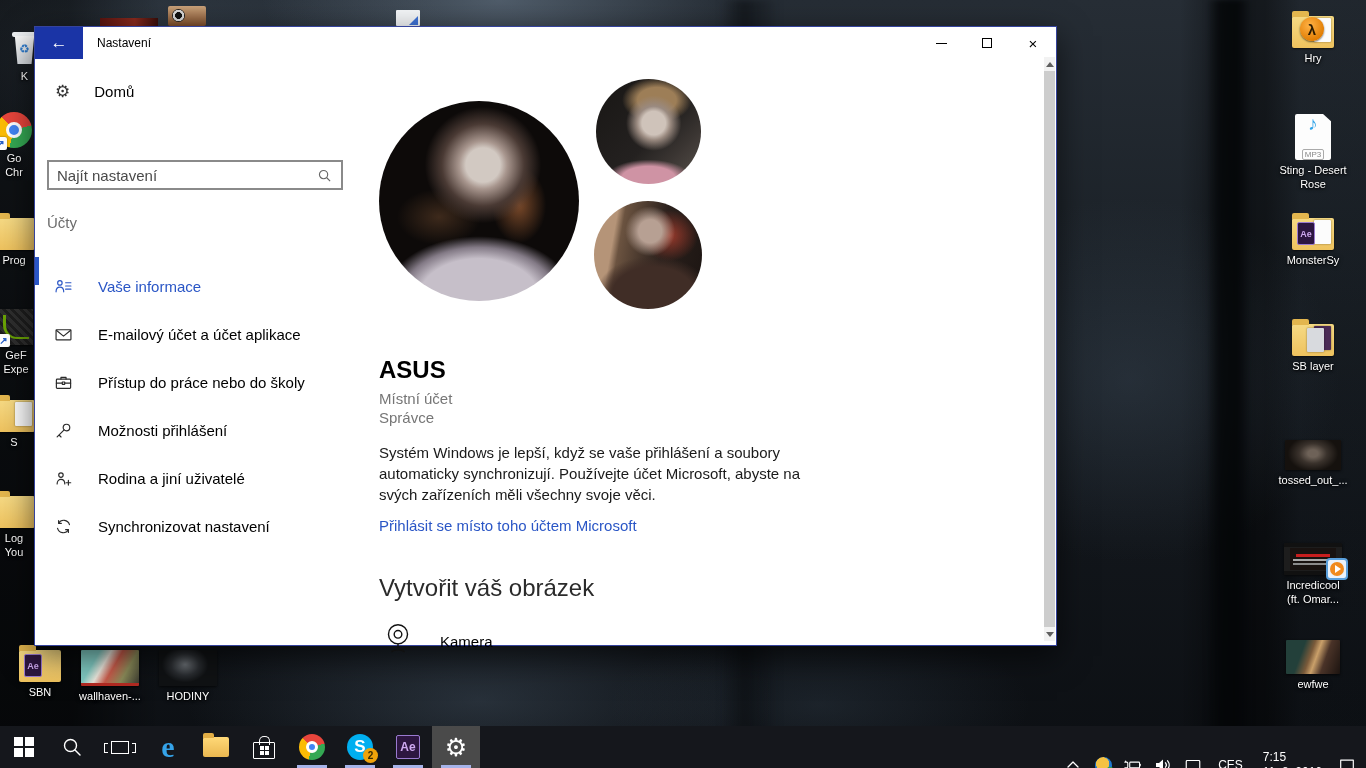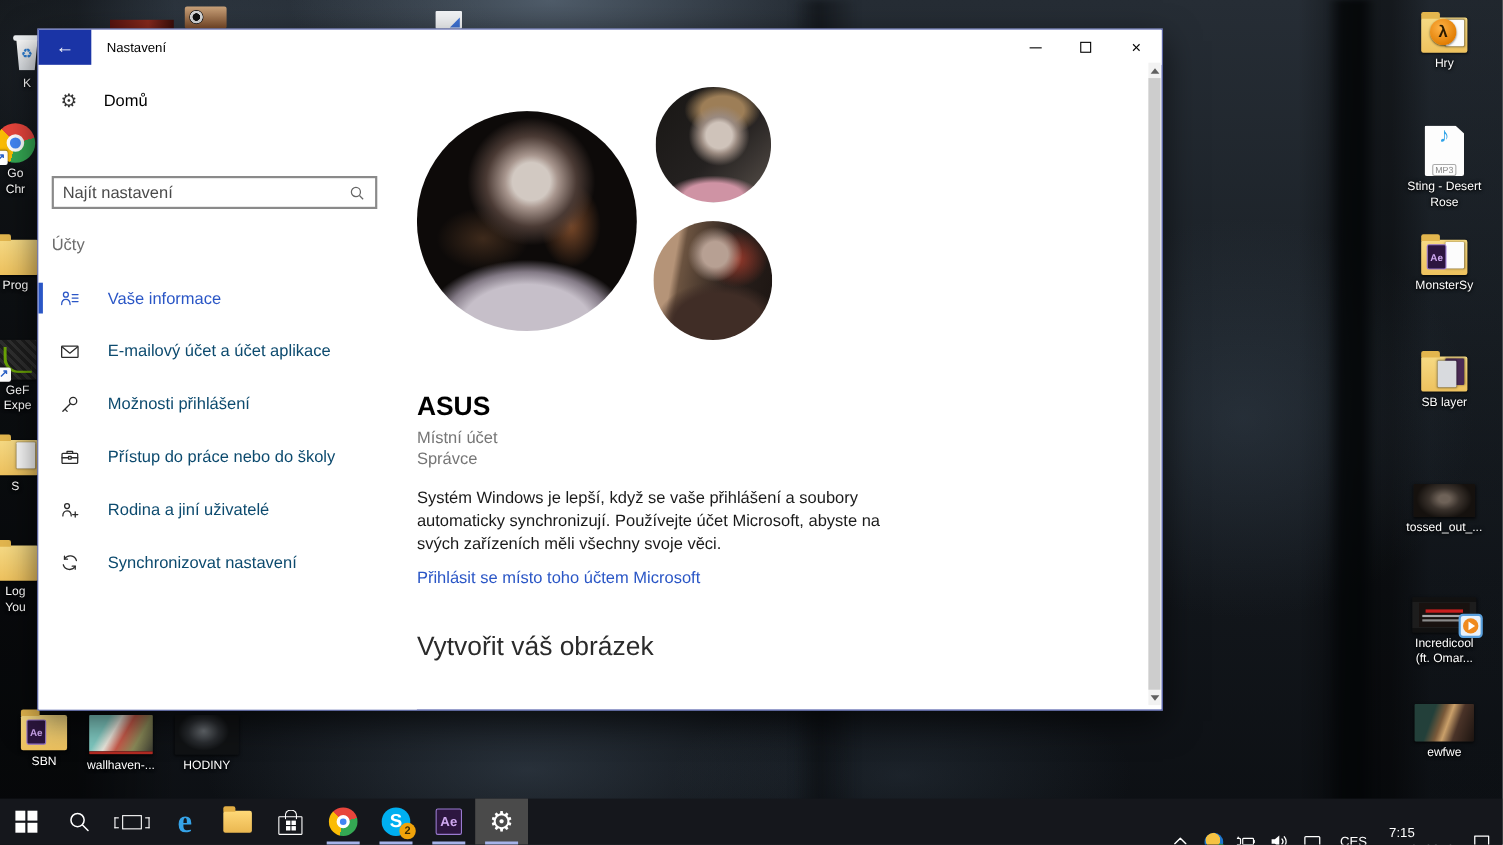--- a/index.html
+++ b/index.html
@@ -63,26 +63,26 @@
   .sidebar { position:absolute; left:0; top:32px; width:344px; bottom:0; background:#fff; }
   .home-row { position:absolute; left:20px; top:24px; display:flex; align-items:center; gap:24px; cursor:pointer; }
   .home-gear { font-size:17px; color:#333; line-height:1; }
   .home-label { font-size:15px; color:#000; }
   .searchbox { position:absolute; left:12px; top:101px; width:296px; height:30px; border:2px solid #8a8a8a; background:#fff; display:flex; align-items:center; }
   .searchbox input { flex:1; border:none; outline:none; font-size:15px; color:#333; padding:0 8px; font-family:"Liberation Sans",sans-serif; background:transparent; }
   .searchbox input::placeholder { color:#4a4a4a; opacity:1; }
   .search-glyph { width:24px; color:#666; display:flex; align-items:center; }
   .section-label { position:absolute; left:12px; top:155px; font-size:15px; color:#6d6d6d; }
   .nav { position:absolute; left:0; top:188px; width:100%; }
-  .nav-item { position:relative; height:48px; display:flex; align-items:center; cursor:pointer; }
+  .nav-item { position:relative; height:48px; display:flex; align-items:flex-end; cursor:pointer; }
   .nav-item .sel-bar { display:none; }
   .nav-item.selected .sel-bar { display:block; position:absolute; left:0; top:10px; width:4px; height:28px; background:#2a56c6; }
   .nav-icon { width:17px; height:17px; margin-left:20px; color:#2b2b2b; flex:0 0 auto; }
   .nav-item.selected .nav-icon { color:#2a56c6; }
-  .nav-label { margin-left:26px; font-size:15px; color:#0c4a6e; }
+  .nav-label { margin-left:26px; font-size:15px; color:#000000; }
   .nav-item.selected .nav-label { color:#2a56c6; }
   .nav-icon svg { width:17px; height:17px; stroke:currentColor; fill:none; stroke-width:1.1; stroke-linecap:round; stroke-linejoin:round; }
 
   
   .content { position:absolute; left:344px; top:32px; right:12px; bottom:0; }
   .avatar { border-radius:50%; position:absolute; }
   .avatar-large { left:0; top:42px; width:200px; height:200px;
     background:
       radial-gradient(circle at 52% 32%, #d2c9c2 0 10%, #a8968e 14%, #4a3a34 24%, rgba(0,0,0,0) 34%),
       radial-gradient(ellipse 20% 28% at 70% 52%, rgba(158,94,52,.75), transparent 68%),
@@ -355,34 +355,34 @@
             <svg viewBox="0 0 16 16">
                 <rect x="1" y="3.5" width="14" height="9.5" rx="0.5"></rect>
                 <path d="M1.5 4.2 8 9.5l6.5-5.3"></path>
               </svg>
           </span>
           <span class="nav-label">E-mailový účet a účet aplikace</span>
         </div>
         <div class="nav-item">
           <span class="nav-icon">
             <svg viewBox="0 0 16 16">
+                <rect x="1.3" y="4.8" width="13.4" height="8.7" rx="0.8"></rect>
+                <path d="M5.6 4.8V3.2h4.8v1.6M1.3 8.6h5M9.7 8.6h5M6.9 7.5h2.2v2.2H6.9z"></path>
+              </svg>
+          </span>
+          <span class="nav-label">Přístup do práce nebo do školy</span>
+        </div>
+        <div class="nav-item">
+          <span class="nav-icon">
+            <svg viewBox="0 0 16 16">
                 <circle cx="10.8" cy="5.2" r="3.1"></circle>
                 <path d="M8.6 7.4 2 14M3.8 12.2l1.9 1.9"></path>
               </svg>
           </span>
           <span class="nav-label">Možnosti přihlášení</span>
-        </div>
-        <div class="nav-item">
-          <span class="nav-icon">
-            <svg viewBox="0 0 16 16">
-                <rect x="1.3" y="4.8" width="13.4" height="8.7" rx="0.8"></rect>
-                <path d="M5.6 4.8V3.2h4.8v1.6M1.3 8.6h5M9.7 8.6h5M6.9 7.5h2.2v2.2H6.9z"></path>
-              </svg>
-          </span>
-          <span class="nav-label">Přístup do práce nebo do školy</span>
         </div>
         <div class="nav-item">
           <span class="nav-icon">
             <svg viewBox="0 0 16 16">
                 <circle cx="5.6" cy="4.8" r="2.1"></circle>
                 <path d="M2 13.2c0-2.8 1.6-4.4 3.6-4.4s3.6 1.6 3.6 4.4"></path>
                 <path d="M12.6 9.8v4.4M10.4 12h4.4"></path>
               </svg>
           </span>
           <span class="nav-label">Rodina a jiní uživatelé</span>
@@ -408,20 +408,31 @@
 
       <div class="acct-name">ASUS</div>
       <div class="acct-sub1">Místní účet</div>
       <div class="acct-sub2">Správce</div>
 
       <div class="desc">Systém Windows je lepší, když se vaše přihlášení a soubory automaticky synchronizují. Používejte účet Microsoft, abyste na svých zařízeních měli všechny svoje věci.</div>
       <div class="ms-link">Přihlásit se místo toho účtem Microsoft</div>
 
       <div class="create-h">Vytvořit váš obrázek</div>
 
+      <div class="camera-row">
+        <span class="camera-ic">
+          <svg viewBox="0 0 30 36">
+              <circle cx="15" cy="13" r="10.2"></circle>
+              <circle cx="15" cy="13" r="4.1"></circle>
+              <path d="M15 23.4v4.4"></path>
+              <path d="M8.5 31.5c2.2-2.6 10.8-2.6 13 0"></path>
+            </svg>
+        </span>
+        <span class="camera-label">Kamera</span>
+      </div>
     </div>
 
     <div class="scrollbar">
       <div class="sb-up">
           <div class="tri-up"></div>
         </div>
       <div class="sb-thumb"></div>
       <div class="sb-dn">
           <div class="tri-dn"></div>
         </div>

